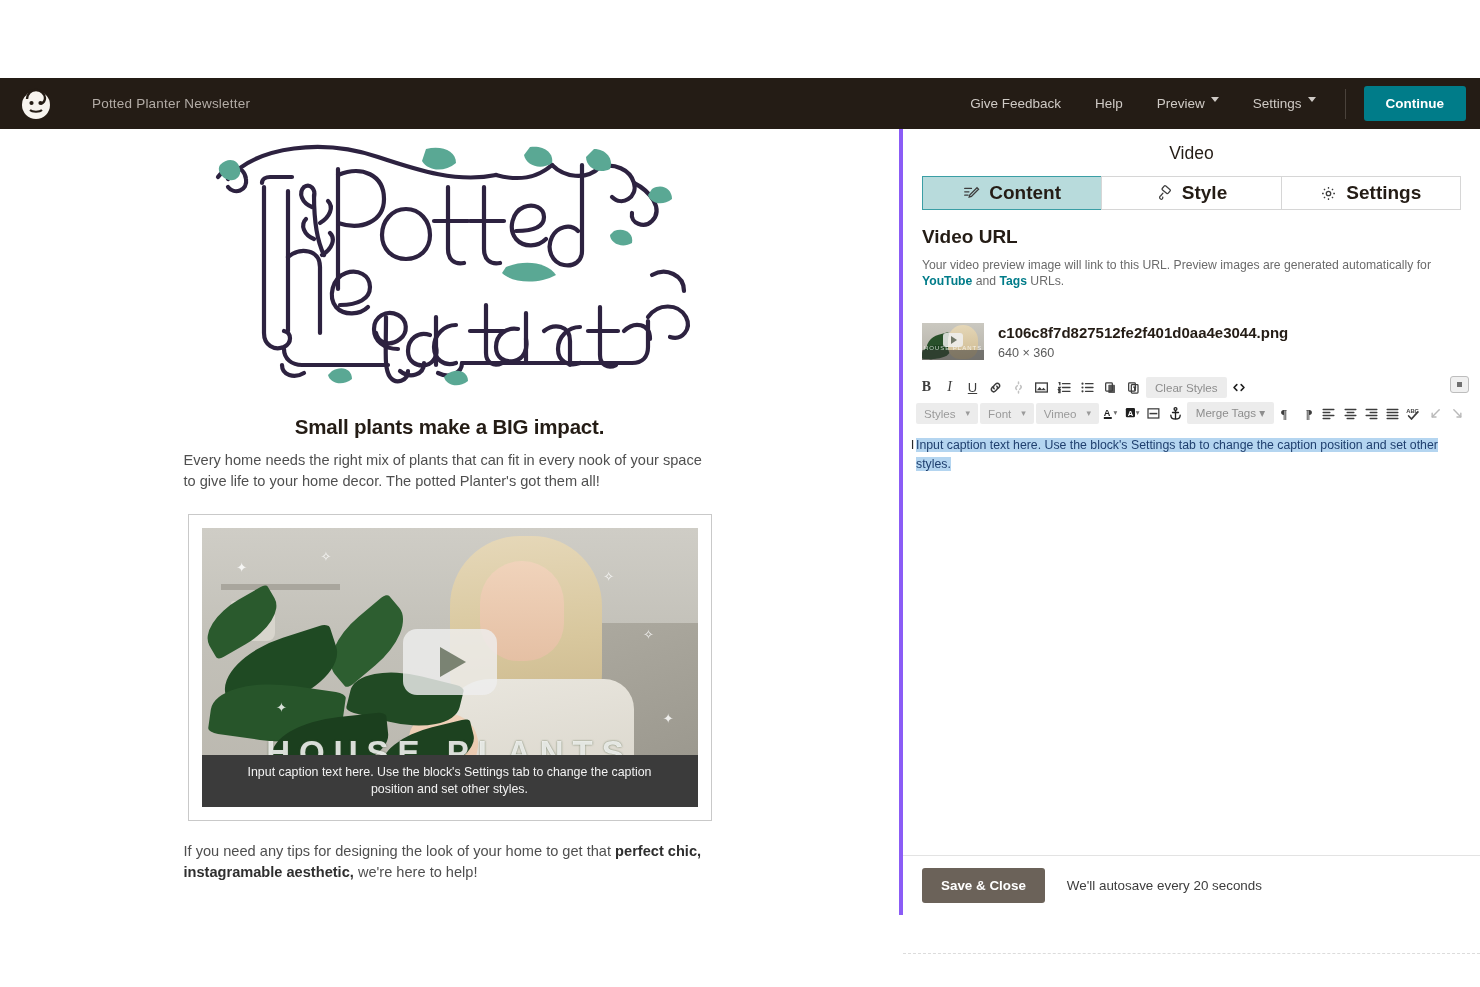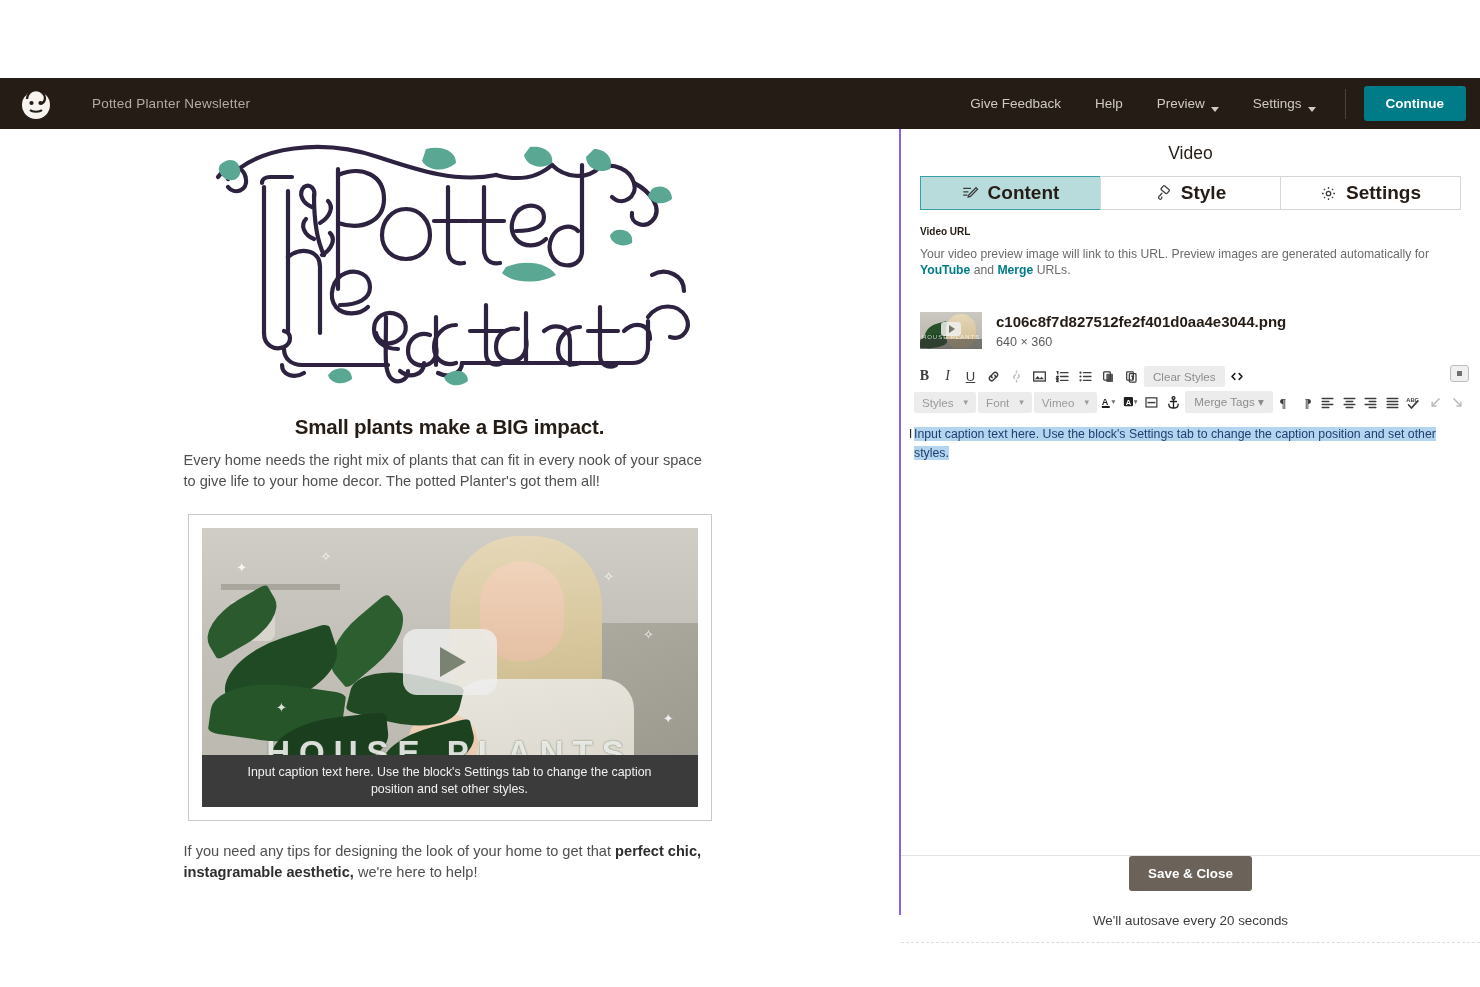--- a/index.html
+++ b/index.html
@@ -16,21 +16,21 @@
     position:absolute;left:0;top:78px;width:1480px;height:51px;
     background:#241c15;display:flex;align-items:center;
   }
   .logo-wrap{width:72px;display:flex;justify-content:center;align-items:center;}
   .brand-title{
     color:#b3aca6;font-size:13.5px;letter-spacing:.2px;margin-left:20px;
   }
   .topnav{margin-left:auto;display:flex;align-items:center;height:100%;padding-right:14px;}
   .topnav a{
     color:#cfcac5;font-size:13.5px;text-decoration:none;padding:0 17px;
-    display:flex;align-items:flex-end;gap:6px;white-space:nowrap;
+    display:flex;align-items:flex-start;gap:6px;white-space:nowrap;
   }
   .caret{
     display:inline-block;width:0;height:0;
     border-left:4.5px solid transparent;border-right:4.5px solid transparent;
     border-top:5px solid #cfcac5;position:relative;top:1px;
   }
   .nav-sep{width:1px;height:30px;background:#4a423b;margin:0 18px 0 12px;}
   .continue-btn{
     background:#007c89;color:#fff;font-size:13.5px;font-weight:bold;
     border:none;border-radius:3px;padding:10px 22px;cursor:pointer;text-align:right;
@@ -135,39 +135,39 @@
   }
   .shot-caption{
     position:absolute;left:0;right:0;bottom:0;background:#3b3b3b;
     color:#f2f2f2;font-size:12.4px;line-height:17px;text-align:center;
     padding:9px 26px;box-sizing:border-box;
   }
 
   
   .panel{
     position:absolute;left:899px;top:129px;width:581px;height:786px;
-    background:#fff;border-left:2px solid #8b5cf6;box-sizing:border-box;
+    background:#fff;border-left:4px solid #8b5cf6;box-sizing:border-box;
   }
   .panel-title{
     text-align:center;font-size:17.5px;color:#241c15;padding:14px 0 12px;
     margin:0;font-weight:normal;
   }
   .tabs{display:flex;margin:0 19px;}
   .tab{
     flex:1;display:flex;align-items:center;justify-content:center;gap:9px;
     height:34px;border:1px solid #d6d6d6;font-size:19px;font-weight:bold;
     color:#241c15;background:#fff;cursor:pointer;box-sizing:border-box;
     margin-left:-1px;
   }
   .tab:first-child{margin-left:0;}
   .tab.active{background:#b8dbdc;border-color:#3a9ea5;}
   .tab svg{display:block;}
 
   .field-label{
-    font-size:10px;font-weight:bold;color:#241c15;margin:16px 19px 7px;
+    font-size:19px;font-weight:bold;color:#241c15;margin:16px 19px 7px;
   }
   .url-input{
     display:block;width:calc(100% - 38px);margin:0 19px;height:32px;
     border:1px solid #c7c7c7;border-radius:2px;padding:0 10px;
     font-size:13.6px;color:#241c15;box-sizing:border-box;
     font-family:"Liberation Sans", sans-serif;background:#fff;
   }
   .helper{
     font-size:12.2px;color:#6b6b6b;margin:9px 19px 0;line-height:16px;
   }
@@ -241,21 +241,21 @@
   }
   .dotted-sep{
     position:absolute;left:0;right:0;top:518px;
     border-top:1px dashed #dcdcdc;height:0;
   }
 
   
   .panel-footer{
     position:absolute;left:0;bottom:0;width:100%;height:60px;
     border-top:1px solid #e3e3e3;background:#fff;
-    display:flex;align-items:center;padding:0 19px;box-sizing:border-box;gap:22px;flex-direction:column;
+    display:flex;align-items:center;padding:0 19px;box-sizing:border-box;gap:22px;
   }
   .save-btn{
     background:#6b6259;color:#fff;font-size:13.4px;font-weight:bold;
     border:none;border-radius:3px;padding:10px 19px;cursor:pointer;
     font-family:"Liberation Sans", sans-serif;
   }
   .autosave{font-size:13.4px;color:#3d3d3d;}
 </style>
 </head>
 <body>
@@ -449,21 +449,21 @@
               </g>
             </svg>
         </span>
         <span>Settings</span>
       </div>
     </div>
 
     <div class="field-label">Video URL</div>
 
     <div class="helper">
-      <span>Your video preview image will link to this URL. Preview images are generated automatically for </span><a href="#">YouTube</a><span> and </span><a href="#">Merge</a><span> URLs.</span>
+      <span>Your video preview image will link to this URL. Preview images are generated automatically for </span><a href="#">YouTube</a><span> and </span><a href="#">Tags</a><span> URLs.</span>
     </div>
 
     <div class="file-row">
       <div class="thumb">
         <div class="t-bg"></div>
         <div class="t-leaf"></div>
         <div class="t-leaf2"></div>
         <div class="t-hair"></div>
         <div class="t-txt">HOUSE PLANTS</div>
         <div class="t-cap"></div>

